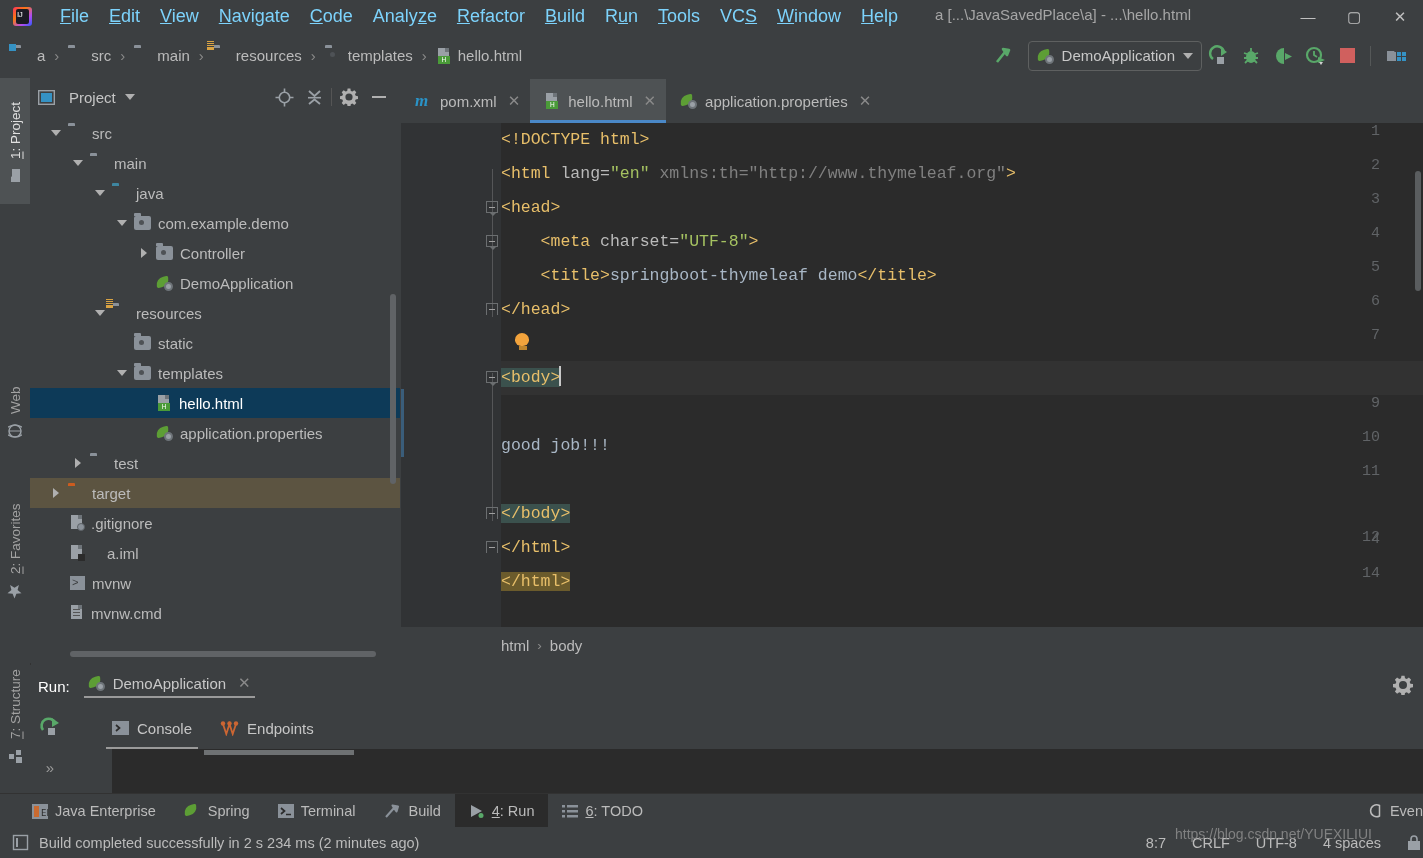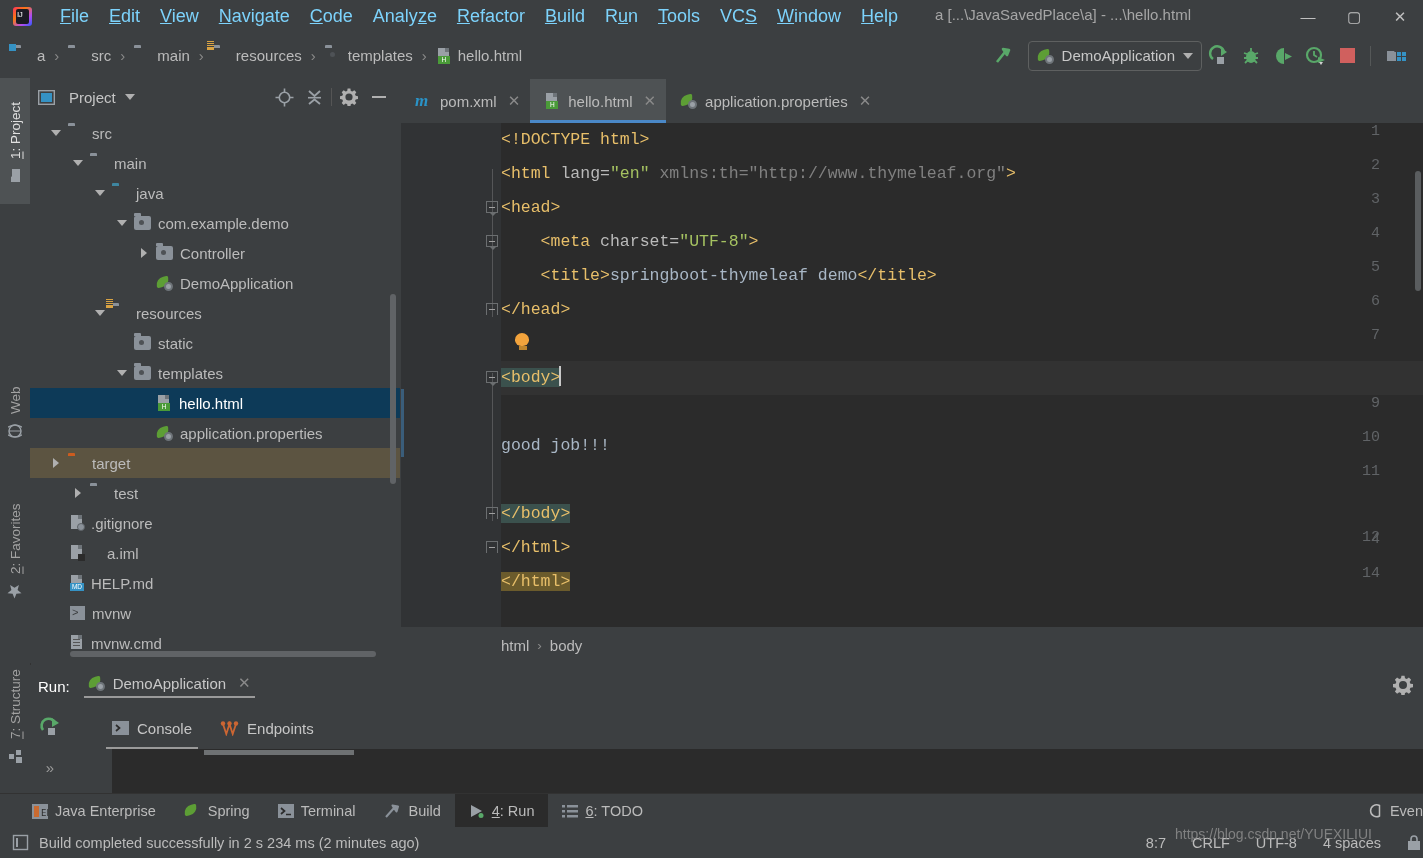--- a/index.html
+++ b/index.html
@@ -518,62 +518,54 @@
       </div>
 
       <div class="trow" style="padding-left:126px;">
         <span class="springleaf">
             <span class="leaf"></span>
             <span class="gear"></span>
           </span>
         <span class="tlabel">application.properties</span>
       </div>
 
+      <div class="trow" style="padding-left:40px;">
+        <span class="arrow">
+            <span class="tri-r"></span>
+          </span>
+        <span class="ic" style="margin-left:4px;"><span class="folder"></span></span>
+        <span class="tlabel">test</span>
+      </div>
+
       <div class="trow ctx" style="padding-left:18px;">
         <span class="arrow">
             <span class="tri-r"></span>
           </span>
         <span class="ic" style="margin-left:4px;"><span class="folder orange"></span></span>
         <span class="tlabel">target</span>
-      </div>
-
-      <div class="trow" style="padding-left:40px;">
-        <span class="arrow">
-            <span class="tri-r"></span>
-          </span>
-        <span class="ic" style="margin-left:4px;"><span class="folder"></span></span>
-        <span class="tlabel">test</span>
       </div>
 
       <div class="trow" style="padding-left:40px;">
         <span class="genfile">
             <span class="page"></span>
             <span class="fold"></span>
             <span class="mk"></span>
           </span>
         <span class="tlabel">.gitignore</span>
       </div>
 
       <div class="trow" style="padding-left:40px;gap:16px;">
         <span class="genfile">
             <span class="page"></span>
             <span class="fold"></span>
             <span class="mkb"></span>
           </span>
         <span class="tlabel">a.iml</span>
       </div>
 
-      <div class="trow" style="padding-left:40px;">
-        <span class="genfile">
-            <span class="page"></span>
-            <span class="fold"></span>
-            <span class="md">MD</span>
-          </span>
-        <span class="tlabel">HELP.md</span>
-      </div>
 
       <div class="trow" style="padding-left:40px;">
         <span class="shfile">
             <span>&gt;</span>
           </span>
         <span class="tlabel">mvnw</span>
       </div>
 
       <div class="trow" style="padding-left:40px;">
         <span class="cmdfile">

